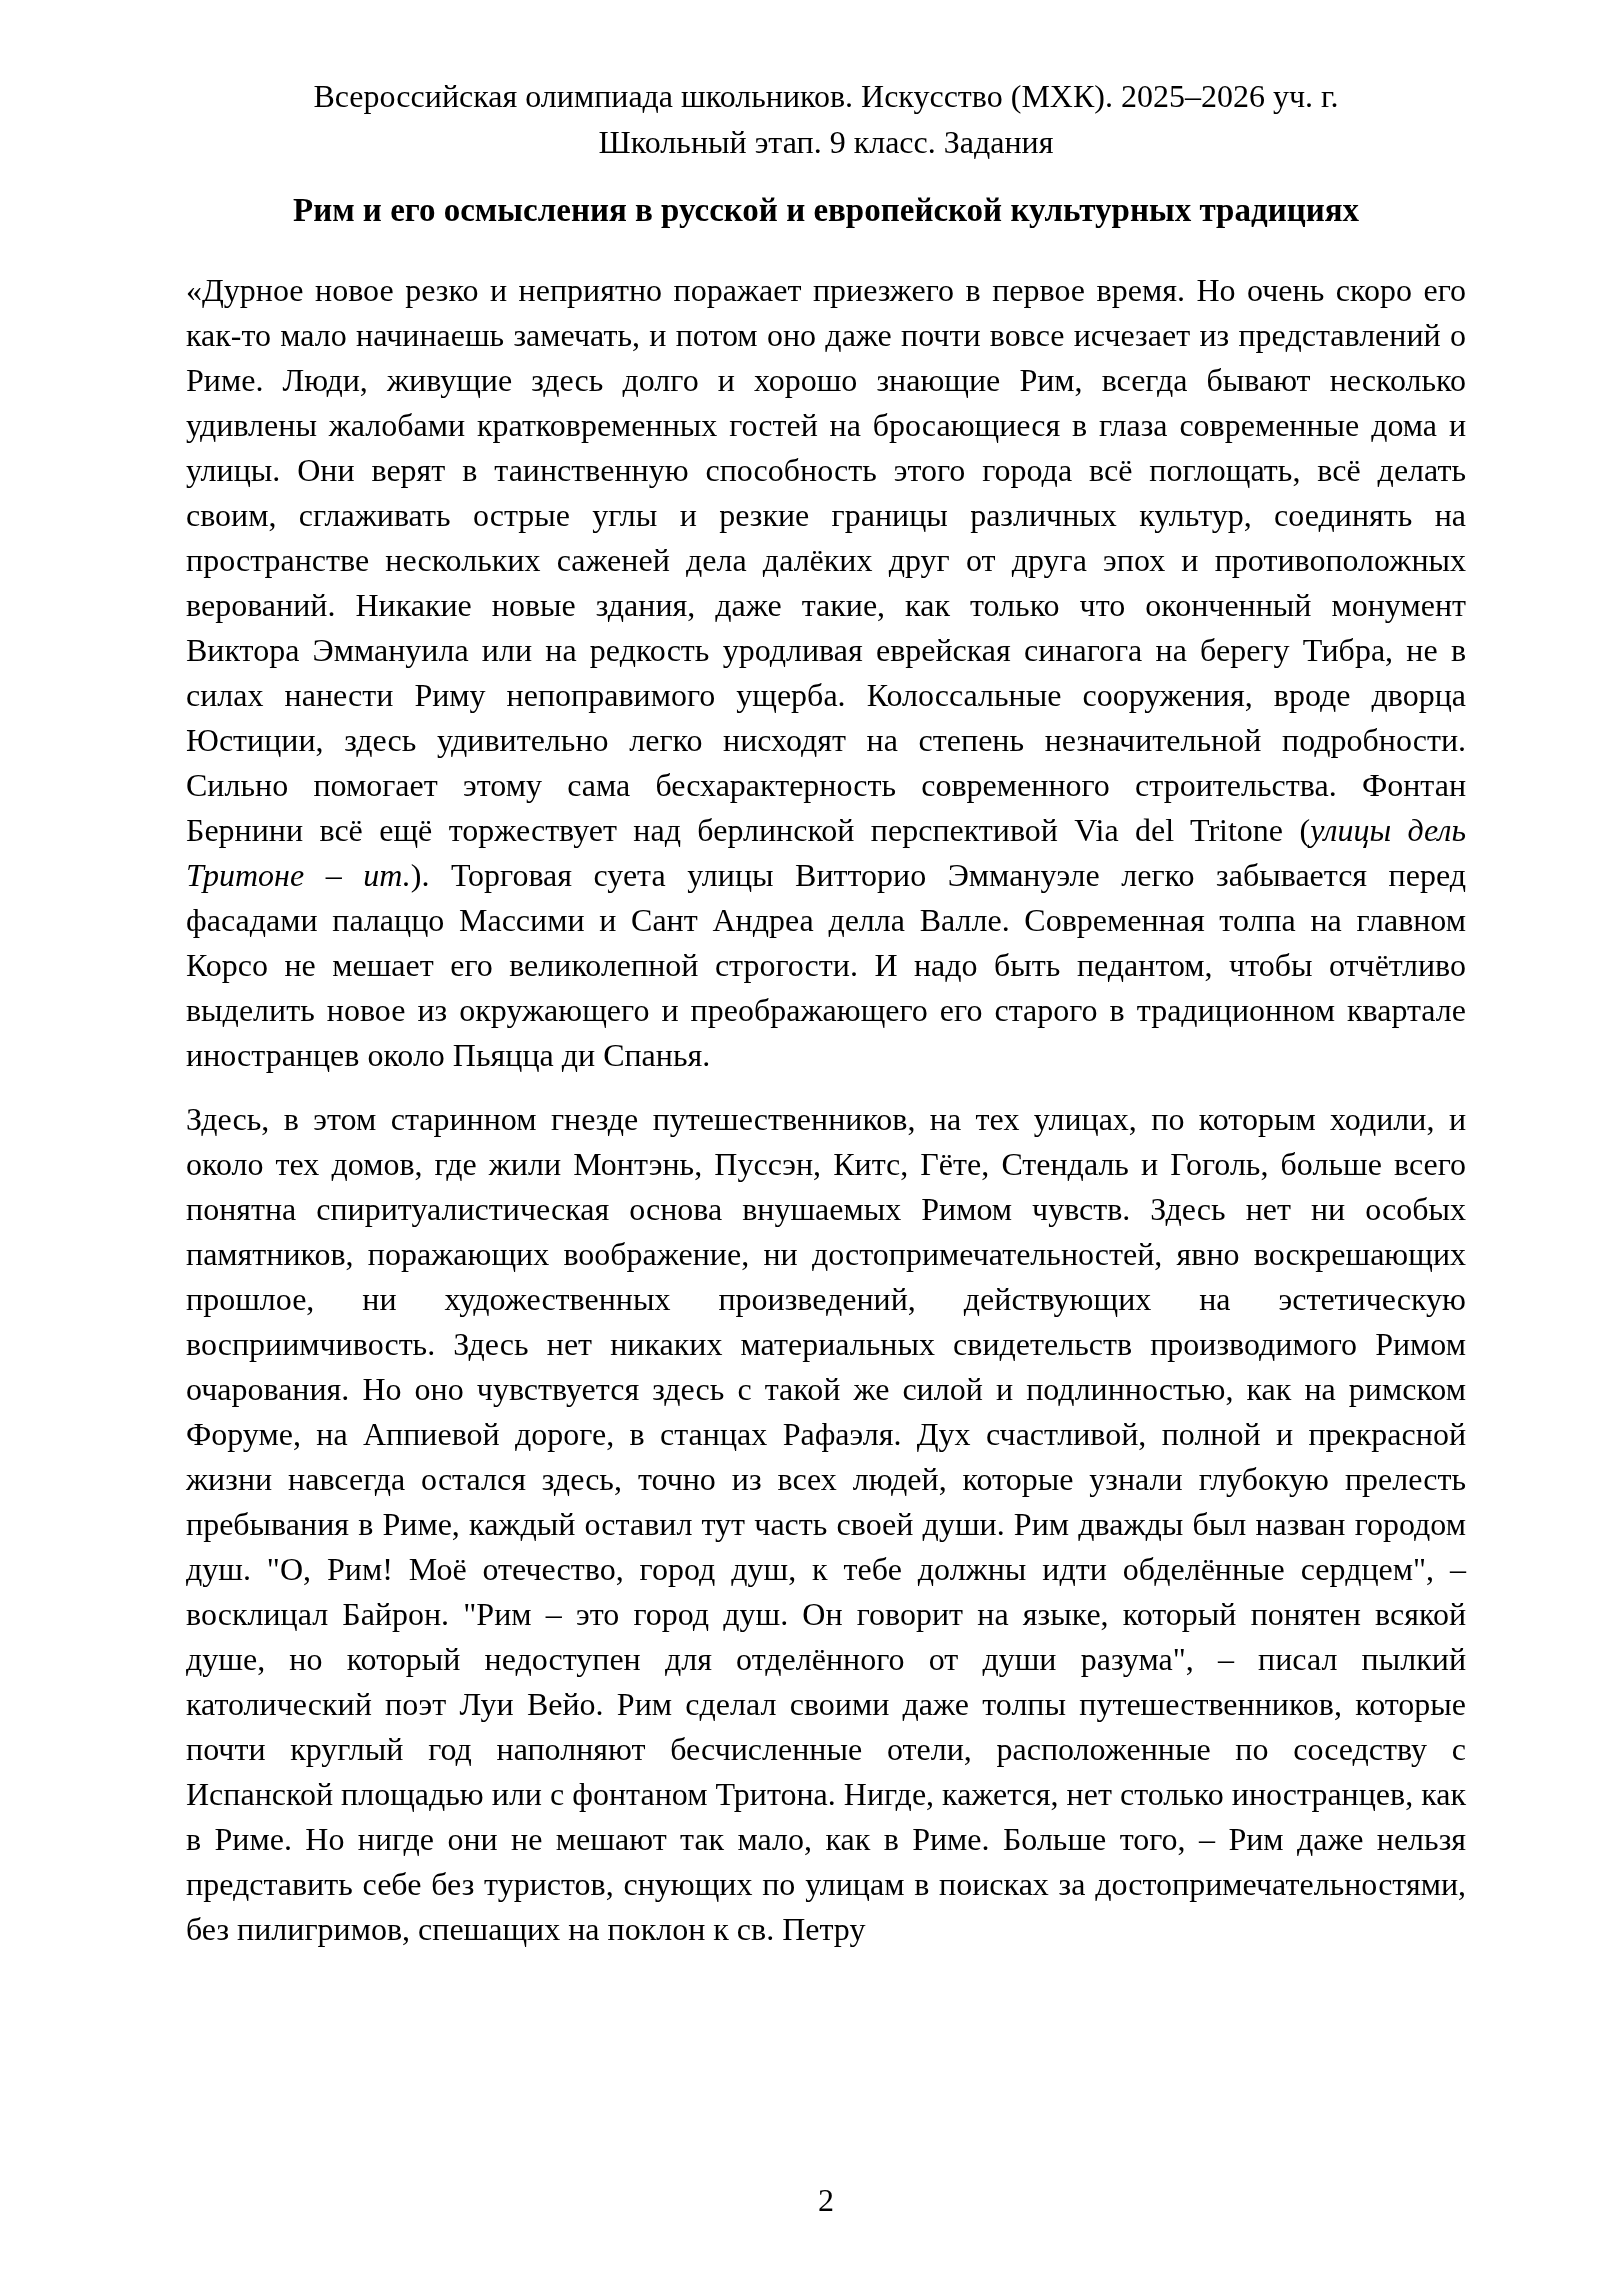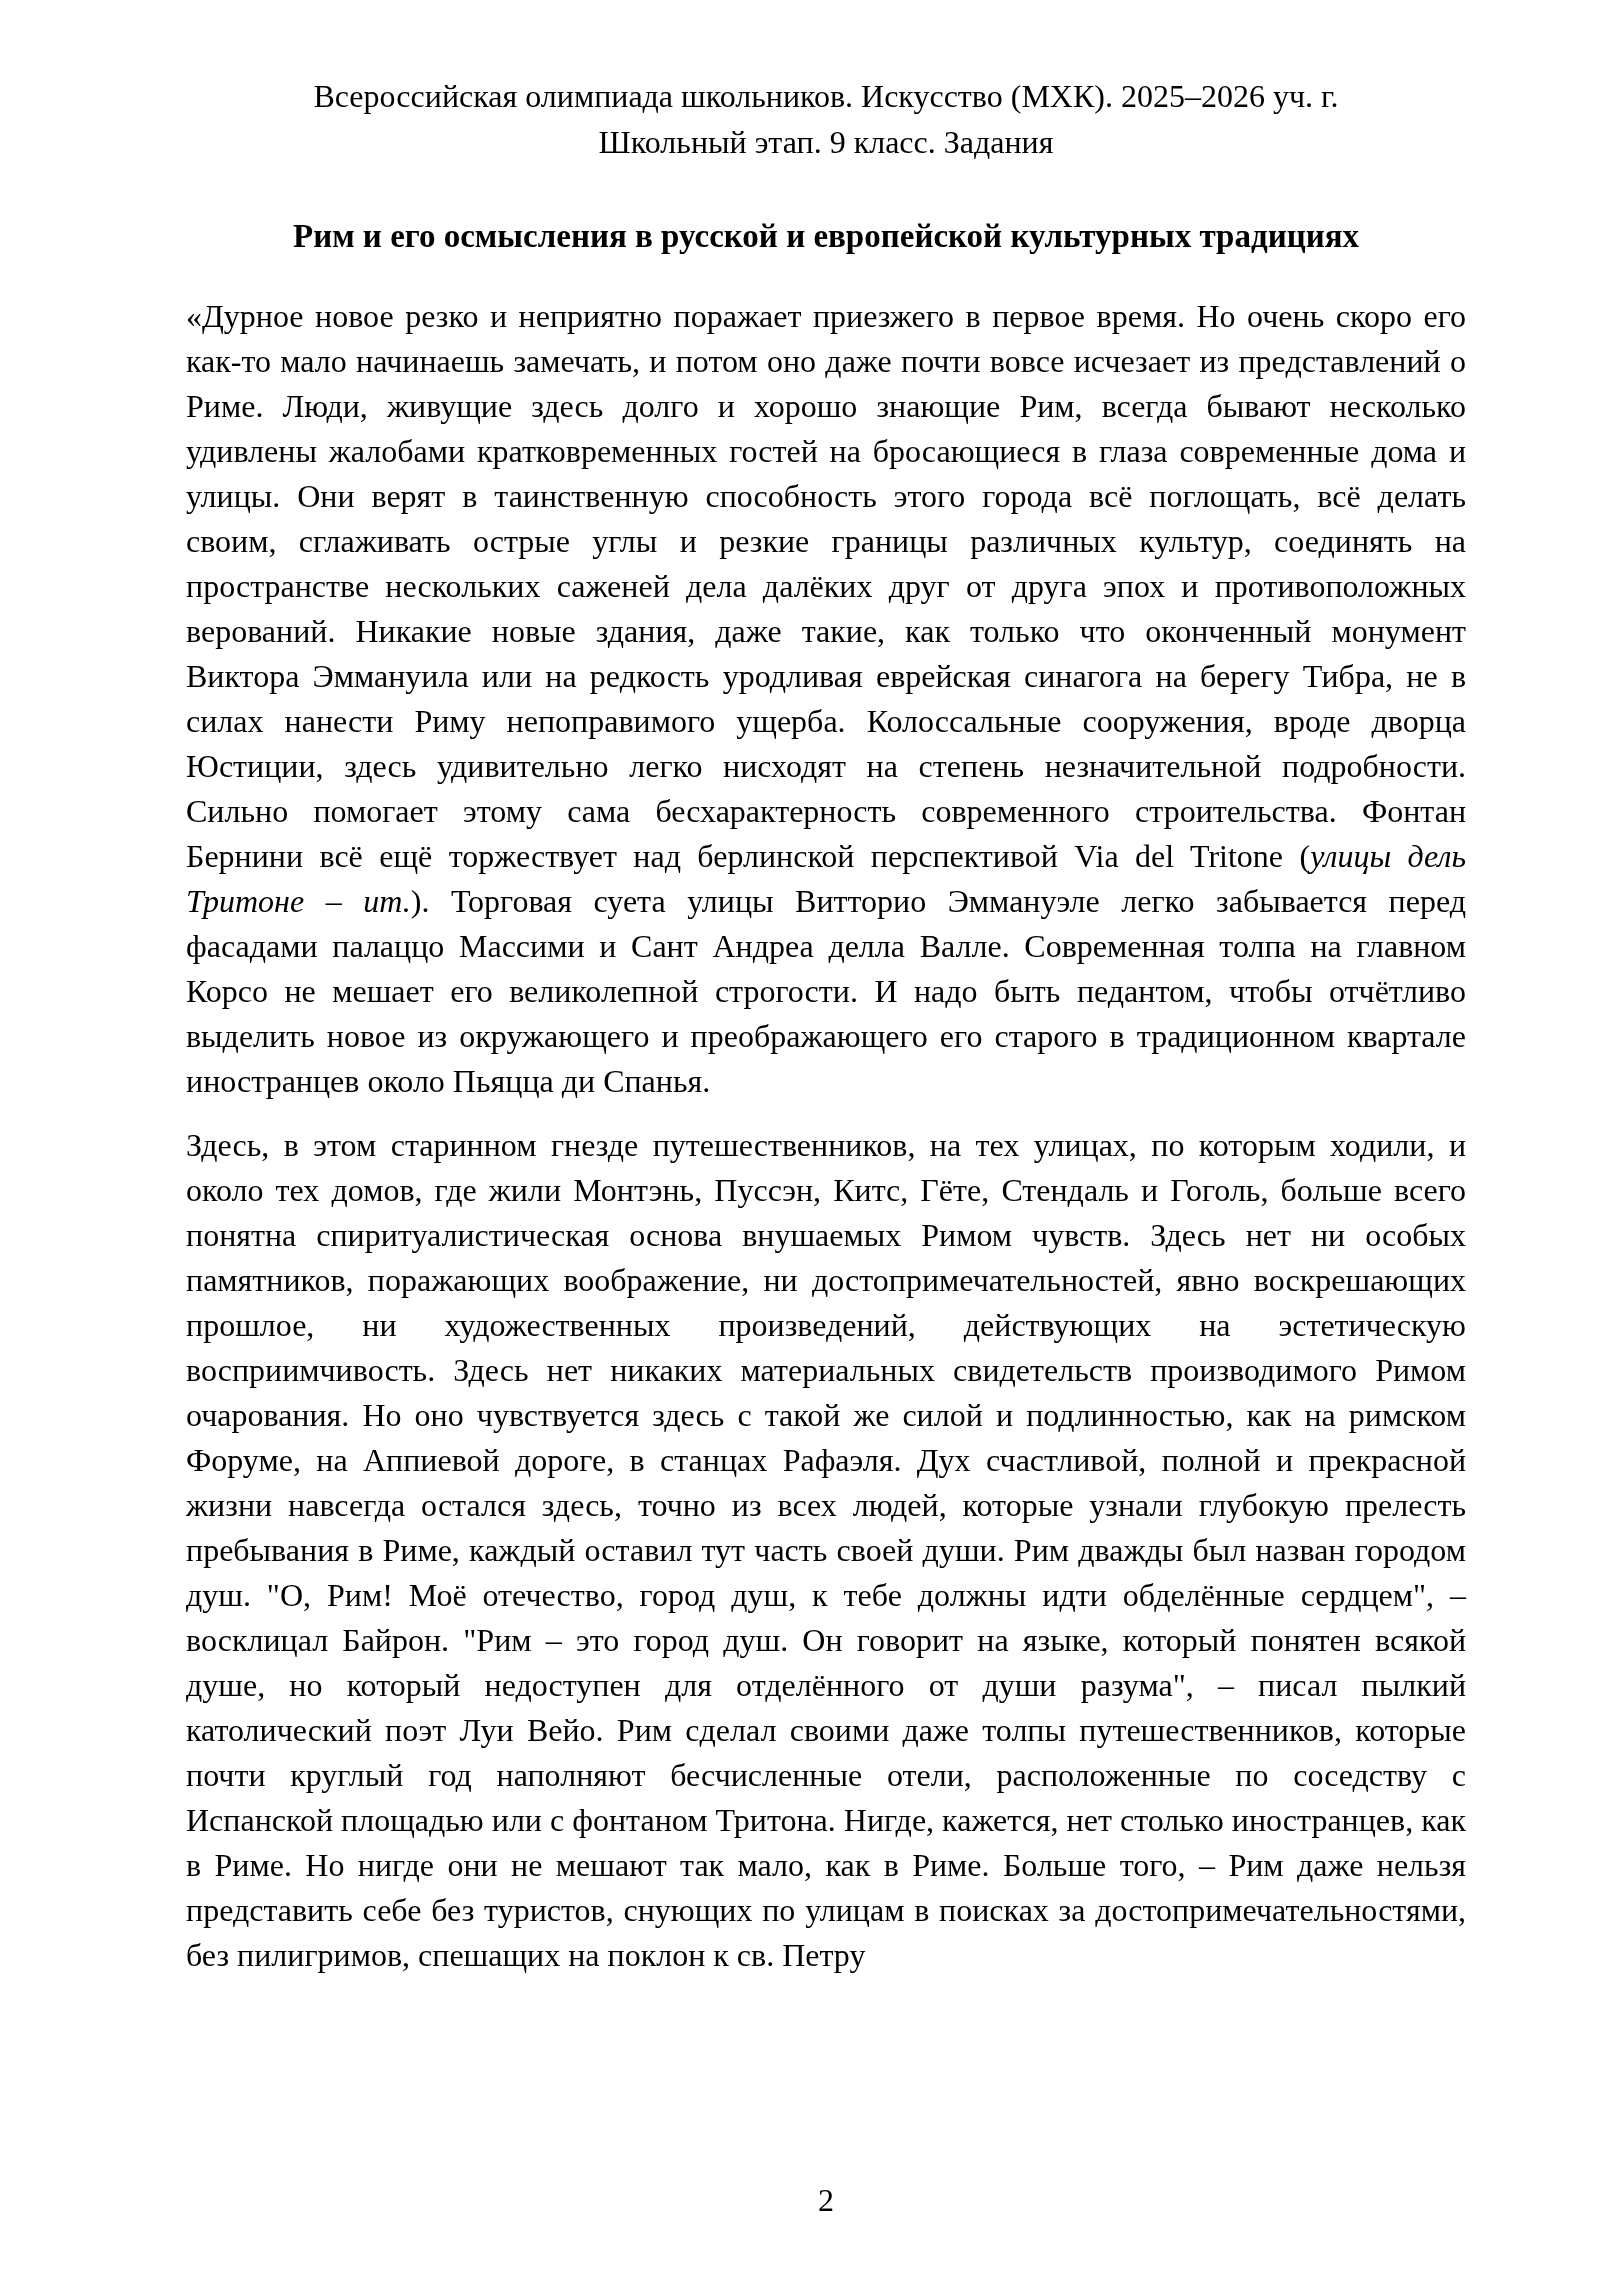--- a/index.html
+++ b/index.html
@@ -23,21 +23,21 @@
     left: 186px;
     top: 73px;
     width: 1280px;
   }
   .doc-header {
     text-align: center;
     font-size: 32px;
     line-height: 46px;
   }
   .doc-title {
-    margin: 50px 0 0 0;
+    margin: 24px 0 0 0;
     text-align: center;
     font-size: 33px;
     font-weight: bold;
     line-height: 43px;
   }
   .article {
     margin-top: 36px;
     font-size: 32px;
     line-height: 45px;
     text-align: justify;

